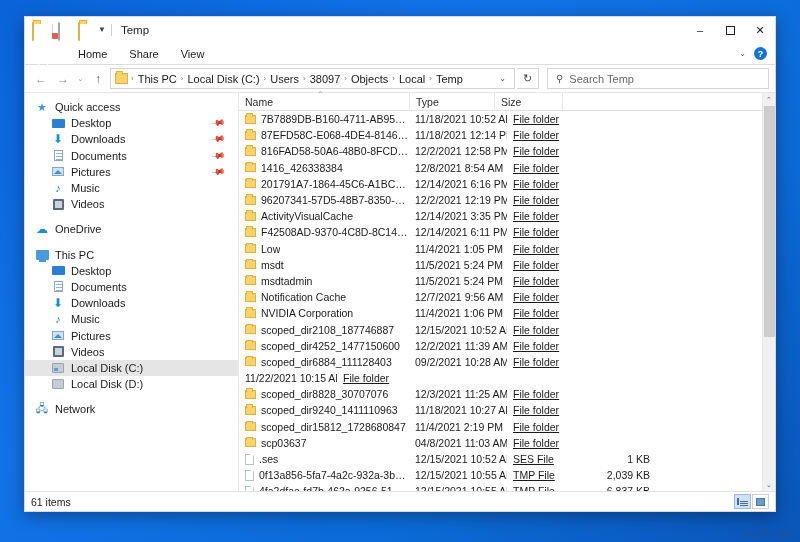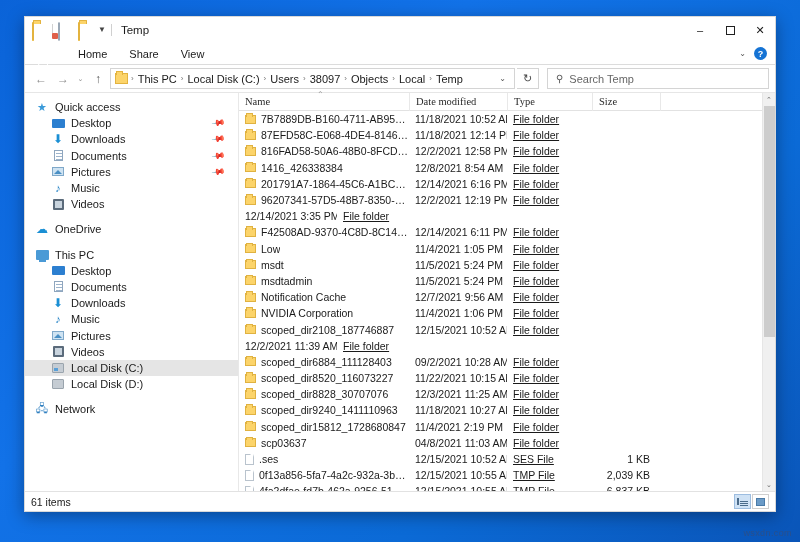--- a/index.html
+++ b/index.html
@@ -158,21 +158,21 @@
   .ic-pc::after { content:""; position:absolute; bottom:-2px; left:3px; width:7px; height:2px; background:#4a9ad6; }
   .ic-3d { width:11px; height:11px; background:#3f8fd0; transform: skewY(-8deg); border-radius:1px; }
   .ic-disk { width:12px; height:10px; background:#c5ccd3; border:1px solid #9aa4ad; border-radius:1px; position:relative; }
   .ic-disk.c::after { content:""; position:absolute; left:1px; bottom:1px; width:4px; height:3px; background:#5aa0d8; }
   .ic-net { color:#2f7fc0; font-size:11px; }
 
   
   .filepane { flex:1; display:flex; flex-direction:column; min-width:0; background:#fff; }
   .colhdr {
     height:18px; flex:0 0 18px; display:flex; align-items:center;
-    border-bottom:1px solid #e2e2e2; font-size:10.5px; color:#2a2a2a; position:relative;font-family:Liberation Serif, serif;
+    border-bottom:1px solid #e2e2e2; font-size:10.5px; color:#2a2a2a; position:relative;
   }
   .col { padding-left:6px; position:relative; height:18px; display:flex; align-items:center; }
   .col + .col { border-left:1px solid #e8e8e8; }
   .col-name { width:170px; flex:none; }
   .col-date { width:98px; flex:none; }
   .col-type { width:85px; flex:none; }
   .col-size { width:68px; flex:none; }
   .col-rest { flex:1; }
   .sortmark {
     position:absolute; left:78px; top:-3px; font-size:8px; color:#9a9a9a;
@@ -409,21 +409,20 @@
         <span>Network</span>
       </div>
     </div>
 
     <div class="filepane">
       <div class="colhdr">
         <div class="col col-name">
           <span>Name</span>
           <span class="sortmark">⌃</span>
         </div>
-        <div class="col col-date">Date modified</div>
         <div class="col col-type">Type</div>
         <div class="col col-size">Size</div>
         <div class="col col-rest"></div>
       </div>
 
       <div class="rows" id="rows">
           <div class="row">
             <div class="cell c-name">
               <span class="fico"></span>
               <span class="nm">7B7889DB-B160-4711-AB95-FAB5E8FE8414</span>
@@ -471,20 +470,24 @@
           <div class="row">
             <div class="cell c-name">
               <span class="fico"></span>
               <span class="nm">96207341-57D5-48B7-8350-9E426C1EB88F</span>
             </div>
             <div class="cell c-date">12/2/2021 12:19 PM</div>
             <div class="cell c-type">File folder</div>
             <div class="cell c-size"></div>
           </div>
           <div class="row">
+            <div class="cell c-name">
+              <span class="fico"></span>
+              <span class="nm">ActivityVisualCache</span>
+            </div>
             <div class="cell c-date">12/14/2021 3:35 PM</div>
             <div class="cell c-type">File folder</div>
             <div class="cell c-size"></div>
           </div>
           <div class="row">
             <div class="cell c-name">
               <span class="fico"></span>
               <span class="nm">F42508AD-9370-4C8D-8C14-F934C6625BE8</span>
             </div>
             <div class="cell c-date">12/14/2021 6:11 PM</div>
@@ -539,38 +542,38 @@
           <div class="row">
             <div class="cell c-name">
               <span class="fico"></span>
               <span class="nm">scoped_dir2108_187746887</span>
             </div>
             <div class="cell c-date">12/15/2021 10:52 AM</div>
             <div class="cell c-type">File folder</div>
             <div class="cell c-size"></div>
           </div>
           <div class="row">
+            <div class="cell c-name">
+              <span class="fico"></span>
+              <span class="nm">scoped_dir4252_1477150600</span>
+            </div>
             <div class="cell c-date">12/2/2021 11:39 AM</div>
             <div class="cell c-type">File folder</div>
             <div class="cell c-size"></div>
           </div>
           <div class="row">
             <div class="cell c-name">
               <span class="fico"></span>
               <span class="nm">scoped_dir6884_111128403</span>
             </div>
             <div class="cell c-date">09/2/2021 10:28 AM</div>
             <div class="cell c-type">File folder</div>
             <div class="cell c-size"></div>
           </div>
           <div class="row">
-            <div class="cell c-name">
-              <span class="fico"></span>
-              <span class="nm">scoped_dir8520_116073227</span>
-            </div>
             <div class="cell c-date">11/22/2021 10:15 AM</div>
             <div class="cell c-type">File folder</div>
             <div class="cell c-size"></div>
           </div>
           <div class="row">
             <div class="cell c-name">
               <span class="fico"></span>
               <span class="nm">scoped_dir8828_30707076</span>
             </div>
             <div class="cell c-date">12/3/2021 11:25 AM</div>

